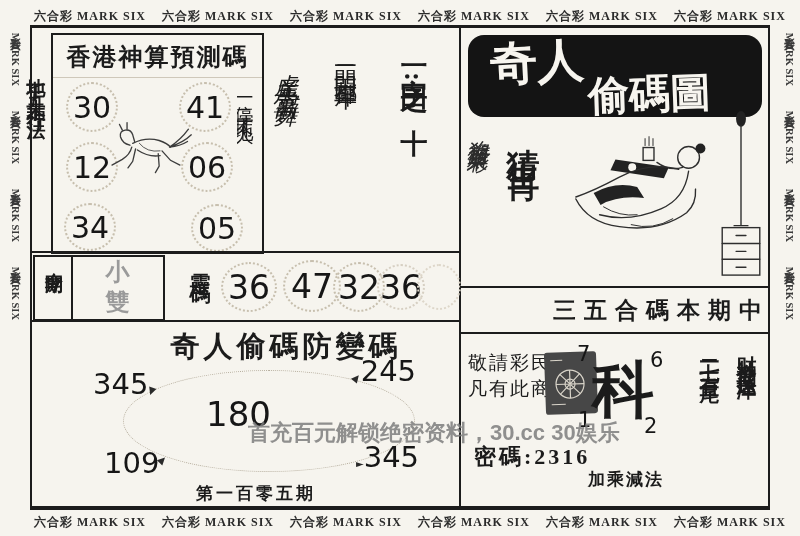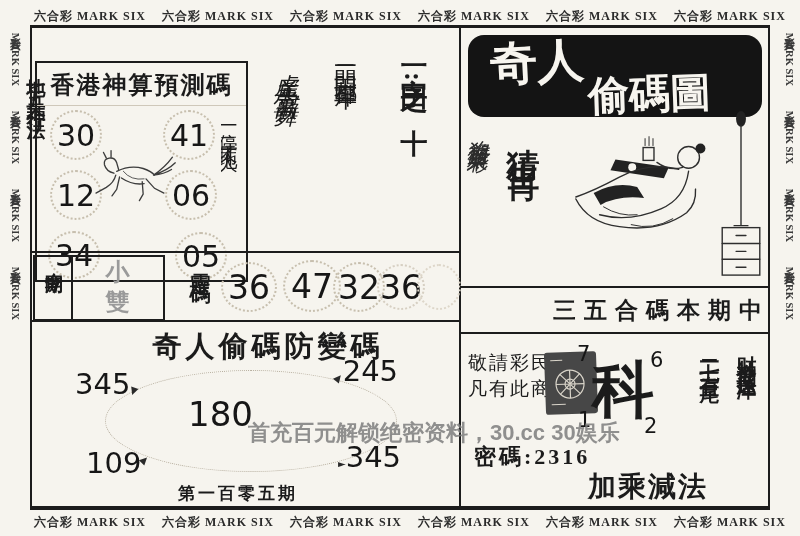--- a/index.html
+++ b/index.html
@@ -73,21 +73,21 @@
   </div>
 
   <div class="line" style="left:30px; top:25px; width:740px; height:3px;"></div>
   <div class="line" style="left:30px; top:506px; width:740px; height:4px;"></div>
   <div class="line" style="left:30px; top:27px; width:2px; height:480px;"></div>
   <div class="line" style="left:768px; top:27px; width:2px; height:480px;"></div>
   <div class="line" style="left:459px; top:27px; width:2px; height:480px;"></div>
 
   <div class="abs v" style="left:30px; top:62px; width:19px; font-size:19px; letter-spacing:7px; font-weight:bold;">地丁五未神行法</div>
 
-  <div class="box" style="left:35px; top:33px; width:209px; height:217px;margin-top:28px;">
+  <div class="box" style="left:51px; top:33px; width:209px; height:217px;">
     <div class="abs" style="left:0; right:0; top:6px; text-align:center; font-size:24px; font-weight:bold; letter-spacing:2px; border-bottom:1px solid #cfc8ba; padding-bottom:4px;">香港神算預測碼</div>
 
     <div class="circ" style="left:13px; top:47px; width:48px; height:46px; font-size:30px;">
         <span>30</span>
       </div>
     <div class="circ" style="left:13px; top:107px; width:48px; height:46px; font-size:30px;">
         <span>12</span>
       </div>
     <div class="circ" style="left:11px; top:168px; width:48px; height:44px; font-size:30px;justify-content:center;">
         <span>34</span>
@@ -143,21 +143,21 @@
       <span>47</span>
     </div>
   <div class="circ" style="left:333px; top:262px; width:48px; height:46px; font-size:33px;">
       <span>32</span>
     </div>
   <div class="circ" style="left:377px; top:264px; width:44px; height:42px; font-size:33px; border-color:#d6cfc2;">
       <span>36</span>
     </div>
   <div class="circ" style="left:417px; top:264px; width:40px; height:42px; border-color:#ddd6c9;"></div>
 
-  <div class="abs" style="left:30px; top:322px; width:430px; height:152px;padding-left:46px;">
+  <div class="abs" style="left:48px; top:322px; width:430px; height:152px;padding-left:46px;">
     <div class="abs" style="left:0; right:0; top:5px; text-align:center; font-size:29px; font-weight:bold; letter-spacing:4px;">奇人偷碼防變碼</div>
     <div class="abs" style="left:75px; top:48px; width:290px; height:100px; border:1.5px dotted #b7af9f; border-radius:50%;"></div>
     <div class="abs num" style="left:45px; top:45px; font-size:29px;"><span>345</span><span class="arrow" style="transform:rotate(20deg);">▼</span></div>
     <div class="abs num" style="left:305px; top:32px; font-size:29px;"><span class="arrow" style="transform:rotate(40deg);">▲</span><span>245</span></div>
     <div class="abs num" style="left:158px; top:72px; font-size:34px;"><span>180</span></div>
     <div class="abs num" style="left:56px; top:124px; font-size:29px;"><span>109</span><span class="arrow" style="transform:rotate(45deg); vertical-align:10px;">▲</span></div>
     <div class="abs num" style="left:308px; top:118px; font-size:29px;"><span class="arrow">►</span><span>345</span></div>
     <div class="abs" style="left:0; right:60px; top:160px; text-align:center; font-size:17px; font-weight:bold; letter-spacing:3px;">第一百零五期</div>
   </div>
 
@@ -209,19 +209,19 @@
       <path d="M25 18 v28 M11 32 h28 M15 22 l20 20 M35 22 l-20 20"></path>
       <path d="M6 8 h12 M6 52 h14" stroke-width="1"></path>
     </svg>
   </div>
   <div class="abs" style="left:592px; top:348px; font-size:62px; font-weight:bold; font-family:'Liberation Serif',serif;">科</div>
   <div class="abs num" style="left:577px; top:342px; font-size:21px;">7</div>
   <div class="abs num" style="left:650px; top:348px; font-size:21px;">6</div>
   <div class="abs num" style="left:578px; top:408px; font-size:21px;">1</div>
   <div class="abs num" style="left:644px; top:414px; font-size:21px;">2</div>
   <div class="abs" style="left:474px; top:442px; font-size:22px; font-weight:bold; letter-spacing:3px;text-align:right;">密碼:2316</div>
-  <div class="abs" style="left:588px; top:468px; font-size:28px; font-weight:bold; letter-spacing:2px;">加乘減法</div>
+  <div class="abs" style="left:588px; top:468px; font-size:17px; font-weight:bold; letter-spacing:2px;">加乘減法</div>
   <div class="abs v" style="left:697px; top:344px; font-size:20px; font-weight:bold; letter-spacing:4px;">二七一三有三尾</div>
   <div class="abs v" style="left:734px; top:340px; font-size:20px; font-weight:bold; letter-spacing:4px;">财神今期点迷津</div>
 
   <div class="wm" style="left:248px; top:418px;">首充百元解锁绝密资料，30.cc 30娱乐</div>
 
 </div>
 
 </body></html>

